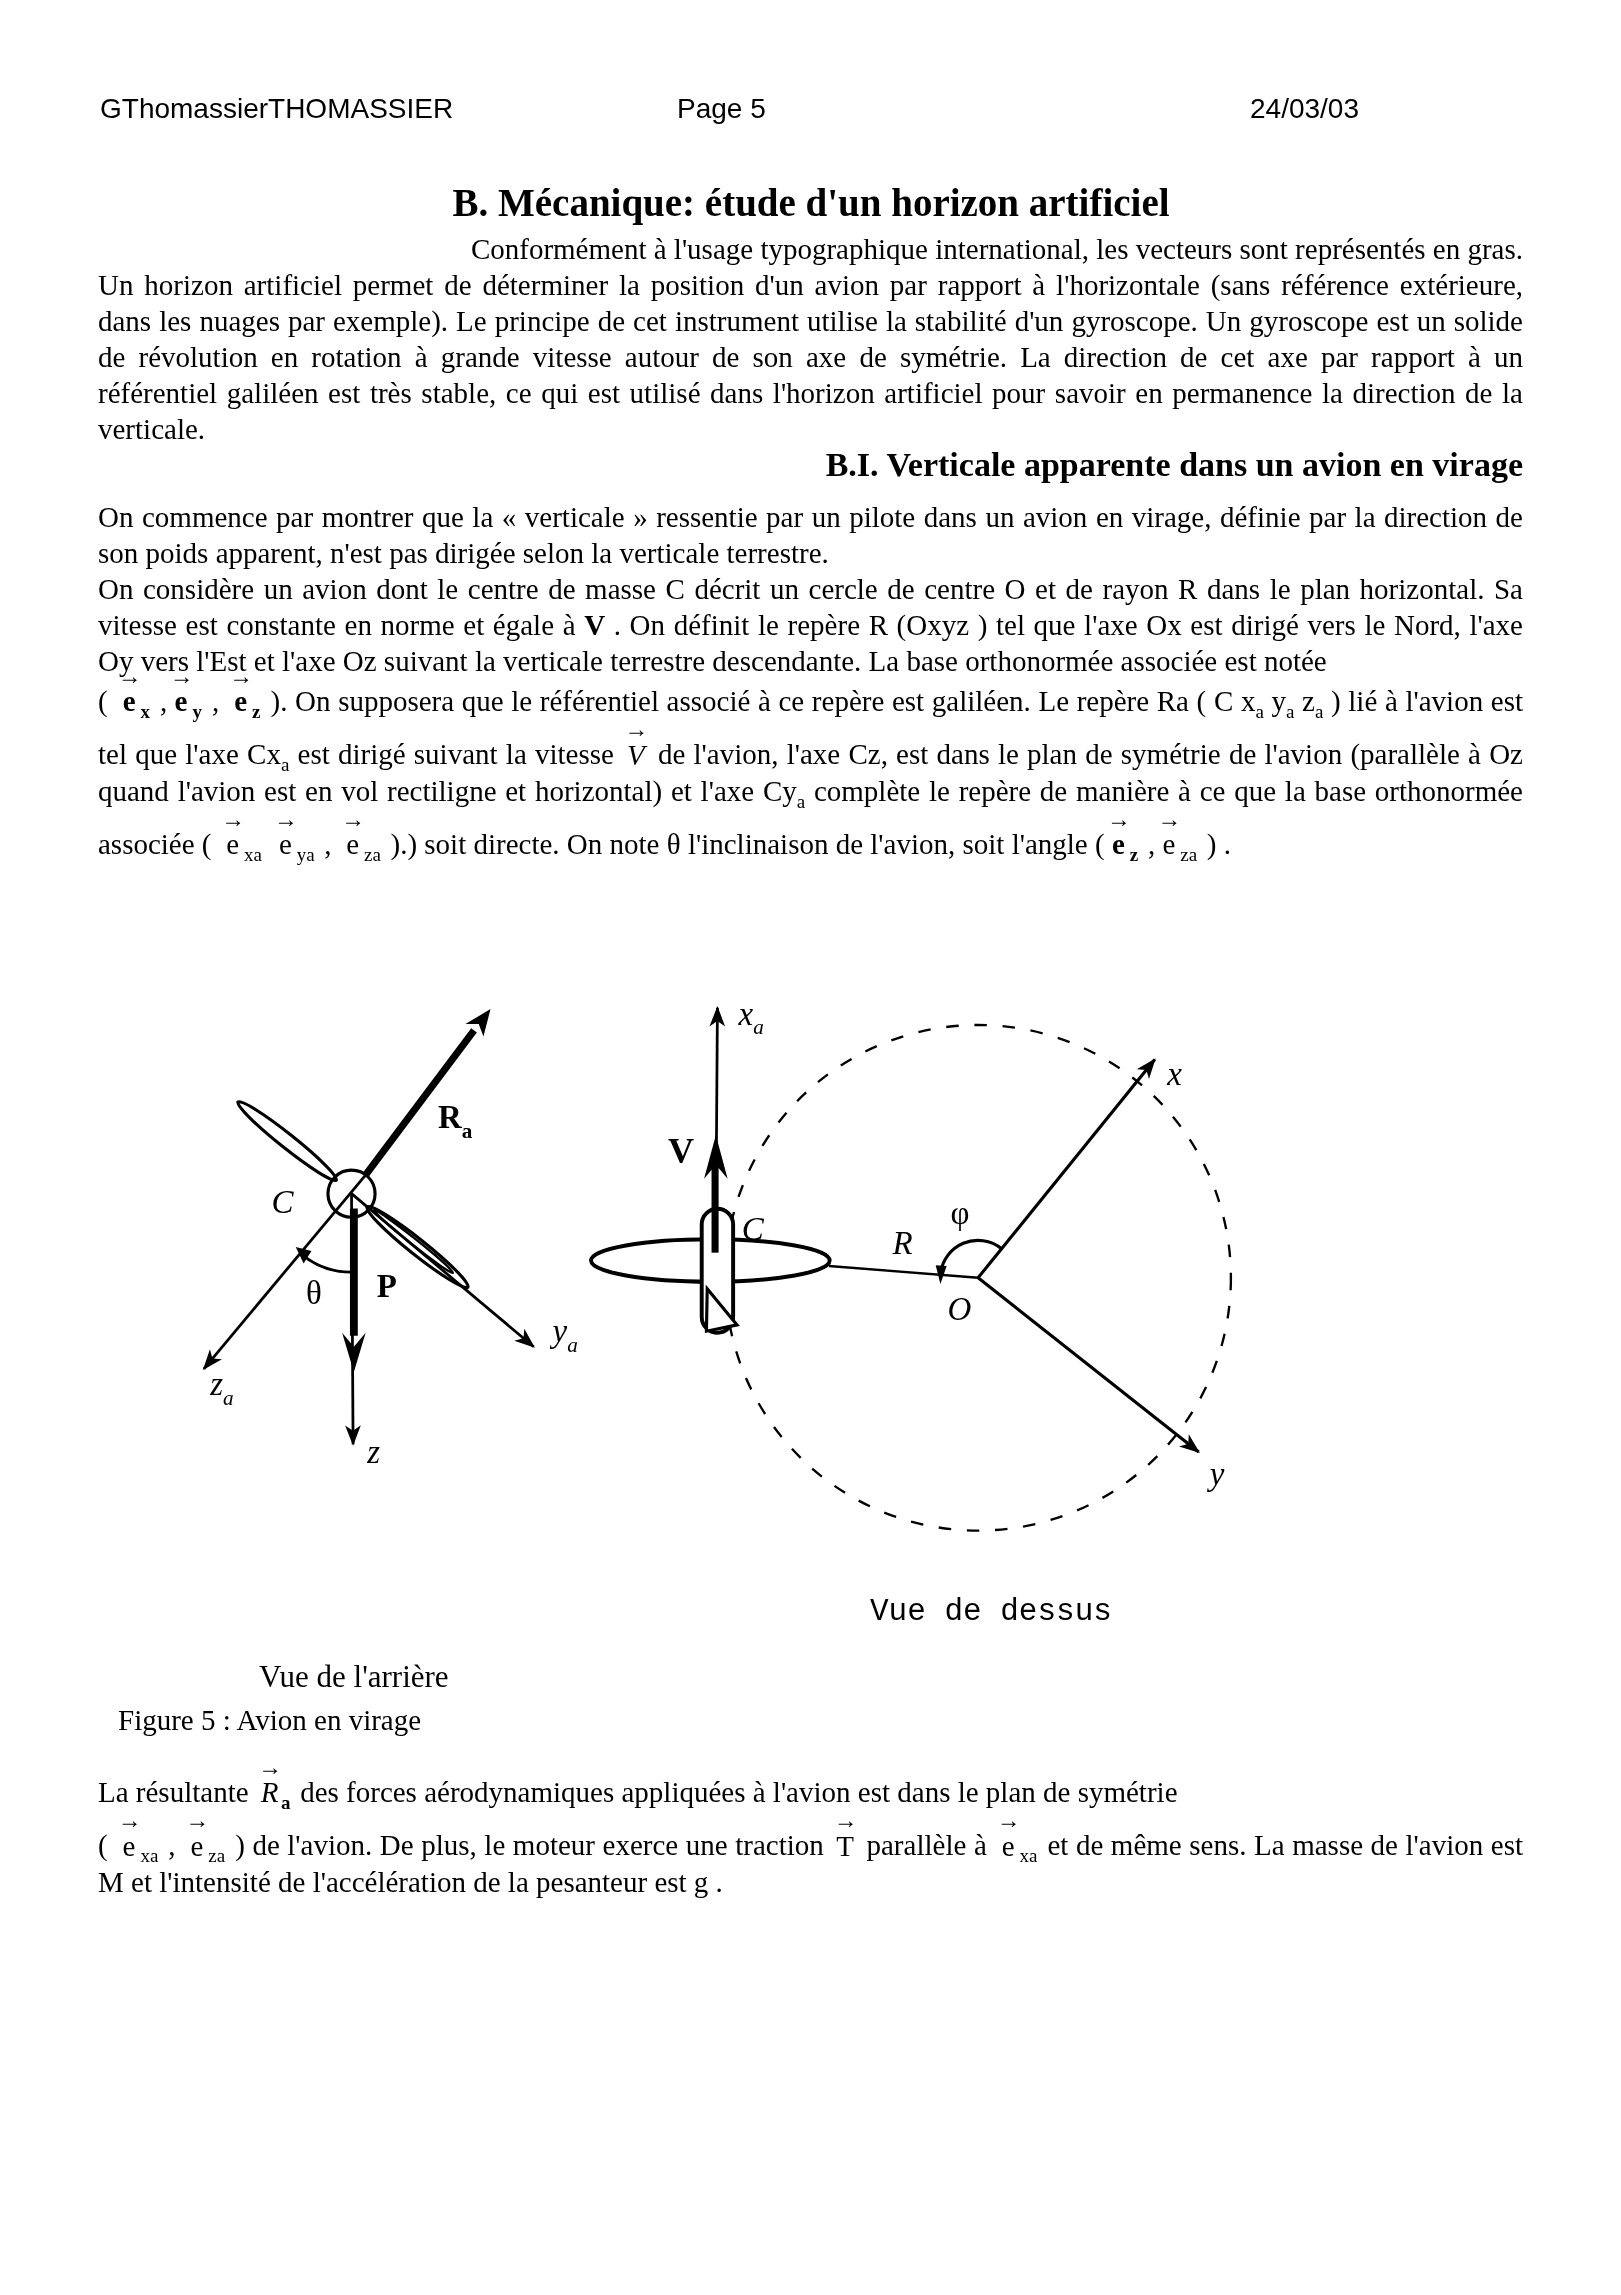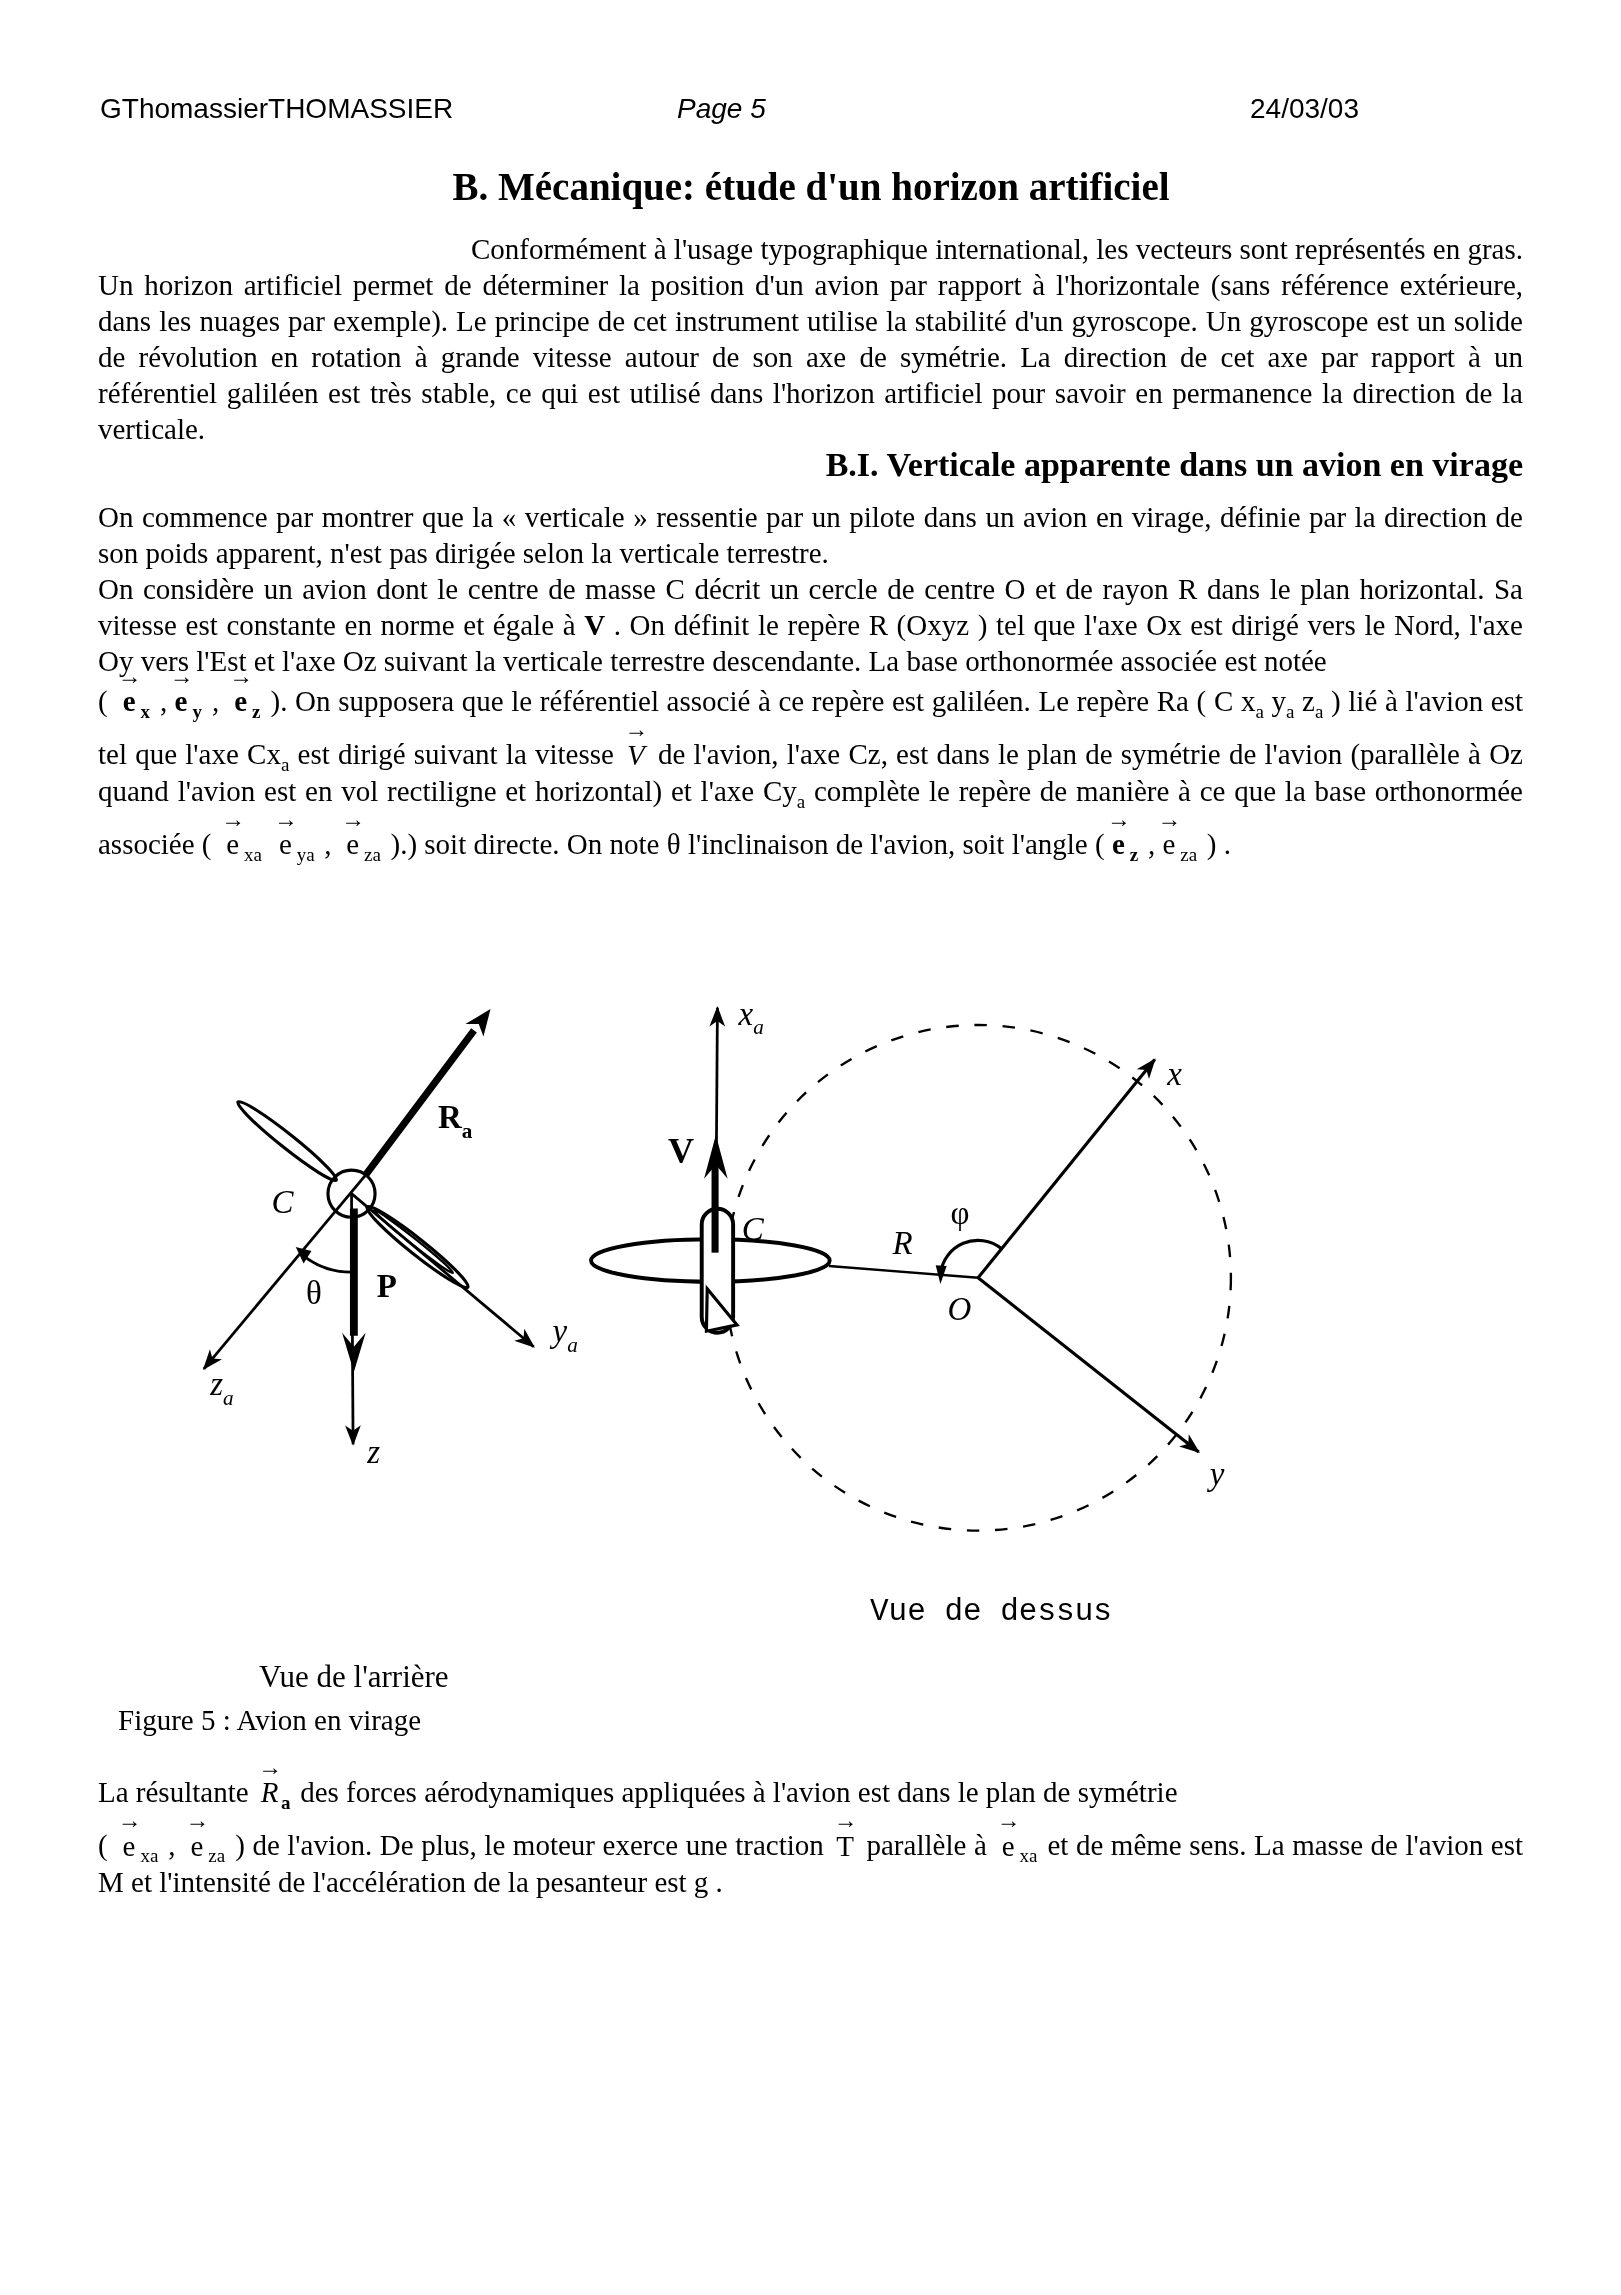--- a/index.html
+++ b/index.html
@@ -2,23 +2,23 @@
 <html style="font-size:12.6px"><head>
 <meta charset="utf-8">
 <style>
   html,body{margin:0;padding:0;background:#777;}
   .page{position:relative;width:1622px;height:2295px;background:#ffffff;color:#000;
         font-family:"Liberation Serif",serif;overflow:hidden;padding-left:32px;}
   .hdr{position:absolute;top:93px;left:0;width:1622px;height:39px;
        font-family:"Liberation Sans",sans-serif;font-size:28px;}
   .hdr span{position:absolute;top:0;white-space:nowrap;}
   .hdr .h-left{left:100px;}
-  .hdr .h-center{left:677px;font-style:italic;}
+  .hdr .h-center{left:677px;}
   .hdr .h-right{left:1239px;margin-left:11px;}
-  .doc-title{position:absolute;top:164px;left:0;width:1622px;text-align:center;
+  .doc-title{position:absolute;top:180px;left:0;width:1622px;text-align:center;
              font-size:39px;font-weight:bold;}
   .block{position:absolute;left:98px;width:1425px;font-size:29px;line-height:36px;
          text-align:justify;}
   .nojust{text-align:right;}
   .sec-head{position:absolute;left:98px;width:1425px;font-size:34px;font-weight:bold;}
   .bold{font-weight:bold;}
   .ital{font-style:italic;}
   sub.vs{font-size:19px;line-height:0;vertical-align:-7px;}
   sub.vs.bold{font-weight:bold;}
   .vec{display:inline-block;vertical-align:baseline;margin:0 2.4px;}

